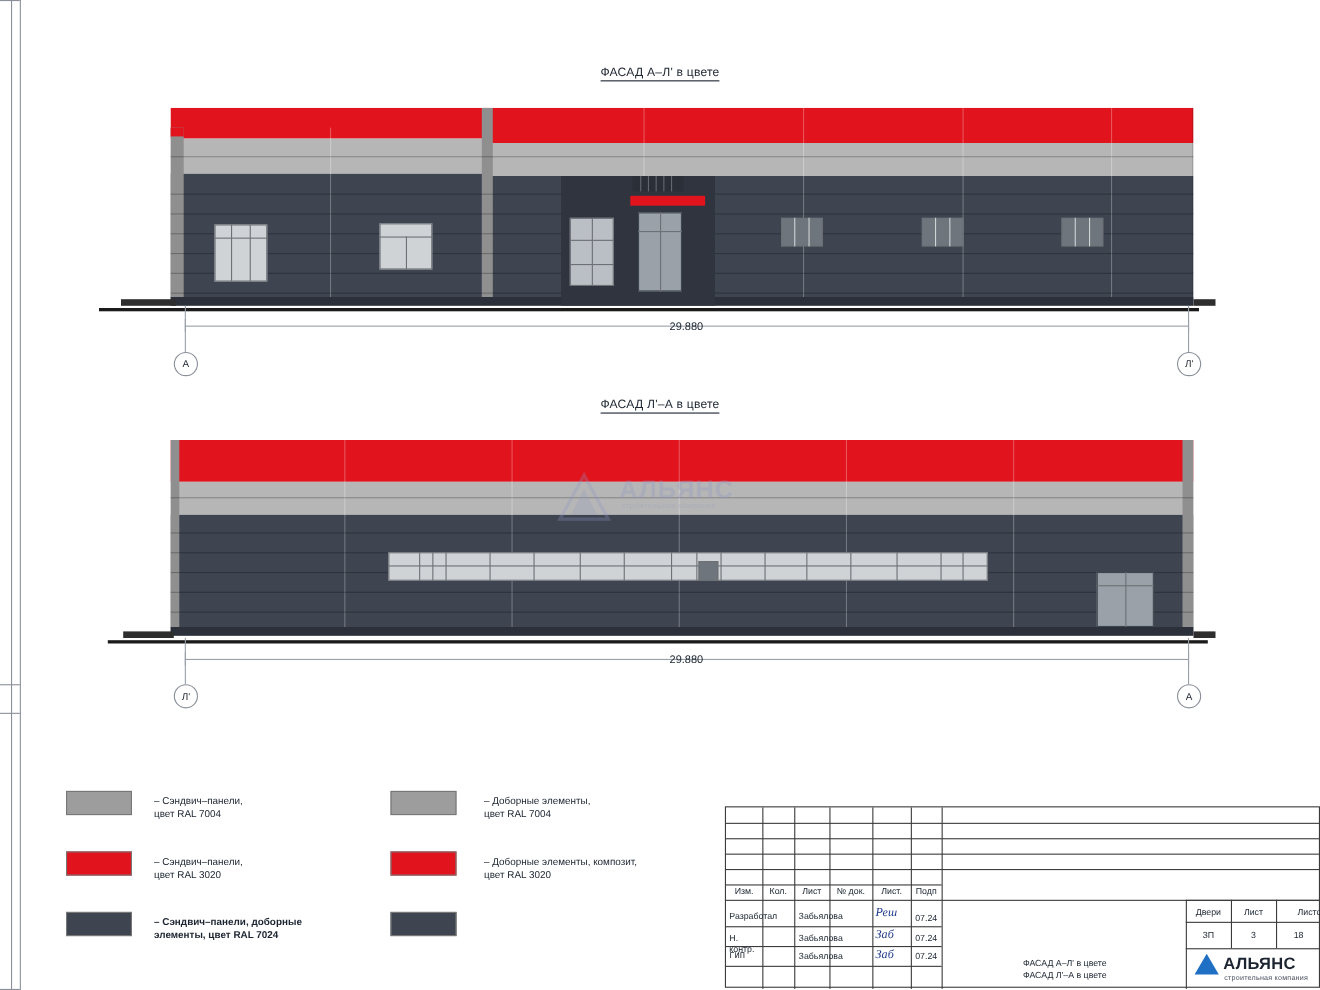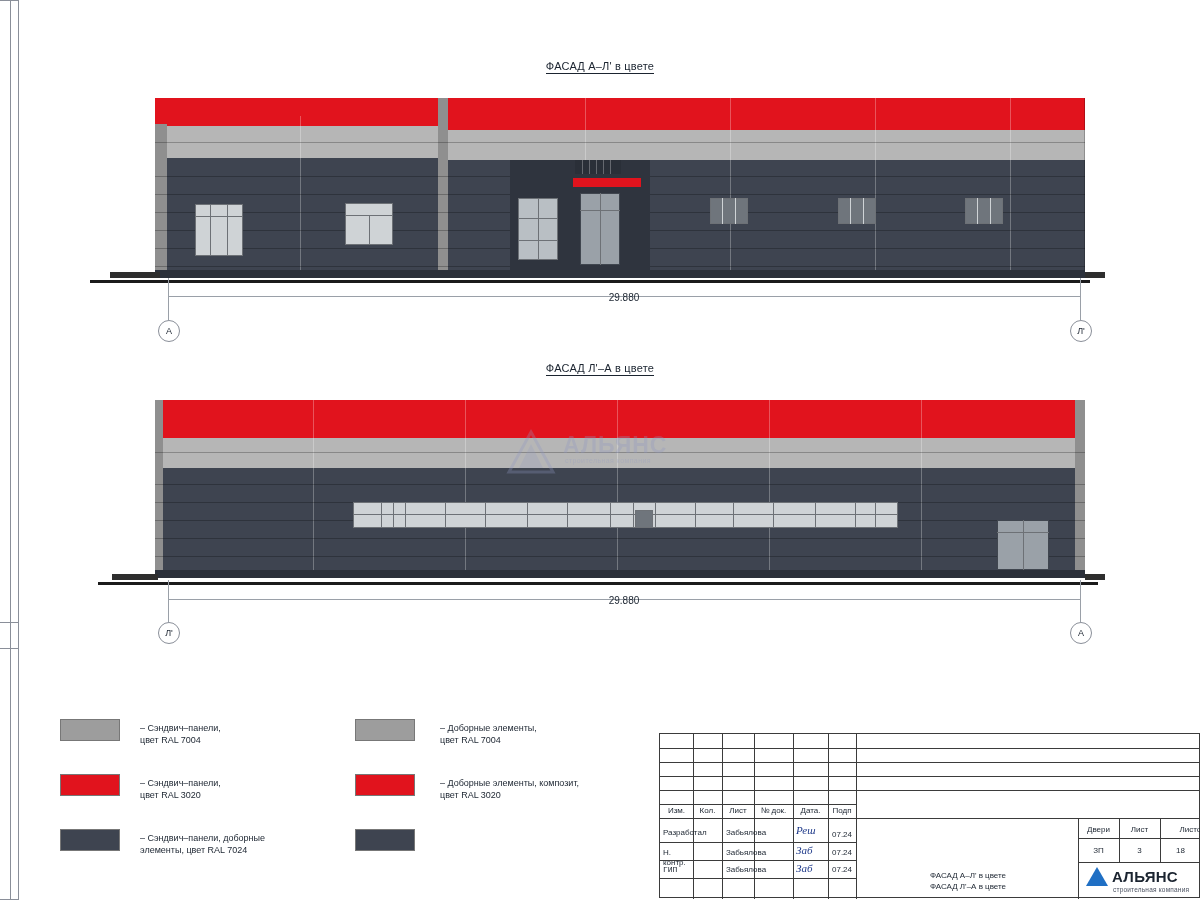--- a/index.html
+++ b/index.html
@@ -381,21 +381,21 @@
 
   <div class="legend-swatch" style="left:60px;  top:719px; background:#9d9d9d;"></div>
   <div class="legend-text" style="left:140px; top:722px; width:200px;">– Сэндвич–панели,
 цвет RAL 7004</div>
 
   <div class="legend-swatch" style="left:60px;  top:774px; background:#e1131d;"></div>
   <div class="legend-text" style="left:140px; top:777px; width:200px;">– Сэндвич–панели,
 цвет RAL 3020</div>
 
   <div class="legend-swatch" style="left:60px;  top:829px; background:#3e4450;"></div>
-  <div class="legend-text" style="left:140px; top:832px; width:220px;">– Сэндвич–панели, доборные
+  <div class="legend-text" style="left:140px; top:832px; width:220px;font-weight:bold;">– Сэндвич–панели, доборные
 элементы, цвет RAL 7024</div>
 
   <div class="legend-swatch" style="left:355px; top:719px; background:#9d9d9d;"></div>
   <div class="legend-text" style="left:440px; top:722px; width:220px;">– Доборные элементы,
 цвет RAL 7004</div>
 
   <div class="legend-swatch" style="left:355px; top:774px; background:#e1131d;"></div>
   <div class="legend-text" style="left:440px; top:777px; width:220px;">– Доборные элементы, композит,
 цвет RAL 3020</div>
 
@@ -423,21 +423,21 @@
     <div class="sline-v" style="left:168px; top:0;   height:165px;"></div>
     <div class="sline-v" style="left:196px; top:0;   height:165px;"></div>
     <div class="sline-v" style="left:418px; top:84px; height:81px;"></div>
     <div class="sline-v" style="left:459px; top:84px; height:44px;"></div>
     <div class="sline-v" style="left:500px; top:84px; height:44px;"></div>
 
     <div class="scell c" style="left:0;   top:72px; width:33px;">Изм.</div>
     <div class="scell c" style="left:33px; top:72px; width:29px;">Кол.</div>
     <div class="scell c" style="left:62px; top:72px; width:32px;">Лист</div>
     <div class="scell c" style="left:94px; top:72px; width:39px;">№ док.</div>
-    <div class="scell c" style="left:133px; top:72px; width:35px;">Дата.</div>
+    <div class="scell c" style="left:133px; top:72px; width:35px;">Лист.</div>
     <div class="scell c" style="left:168px; top:72px; width:28px;">Подп</div>
 
     <div class="scell" style="left:3px;  top:94px; width:30px;">Разработал</div>
     <div class="scell" style="left:66px; top:94px; width:60px;">Забьялова</div>
     <div class="sig" style="left:136px; top:90px;">Реш</div>
     <div class="scell c" style="left:168px; top:96px; width:28px;">07.24</div>
 
     <div class="scell" style="left:3px;  top:114px; width:30px;">Н. контр.</div>
     <div class="scell" style="left:66px; top:114px; width:60px;">Забьялова</div>
     <div class="sig" style="left:136px; top:110px;">Заб</div>

